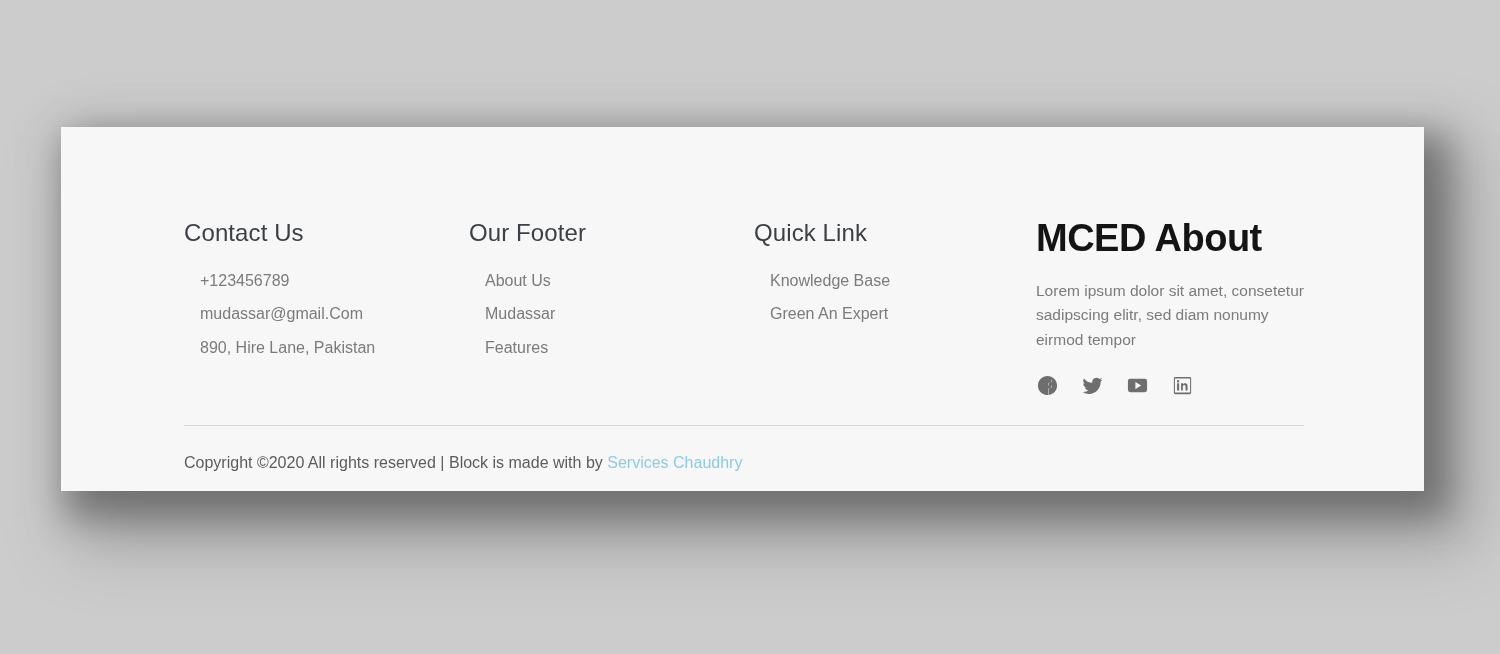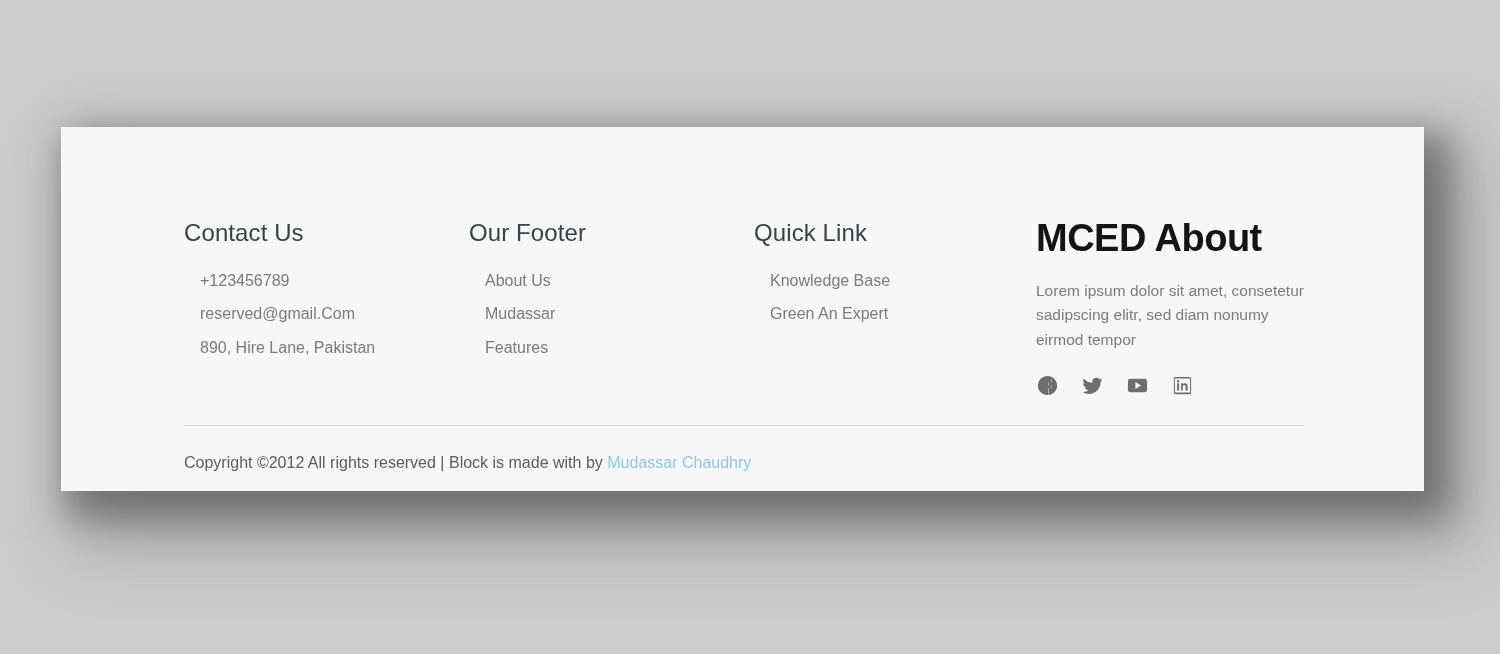--- a/index.html
+++ b/index.html
@@ -141,21 +141,21 @@
 
   <div id="footer-columns">
 
     <div class="footer-col col-contact">
       <h3 class="col-heading">Contact Us</h3>
       <ul class="col-list">
         <li>
           <span class="col-text">+123456789</span>
         </li>
         <li>
-          <span class="col-text">reserved@gmail.Com</span>
+          <span class="col-text">mudassar@gmail.Com</span>
         </li>
         <li>
           <span class="col-text">890, Hire Lane, Pakistan</span>
         </li>
       </ul>
     </div>
 
     <div class="footer-col col-services">
       <h3 class="col-heading">Our Footer</h3>
       <ul class="col-list">
@@ -214,16 +214,16 @@
         </a>
 
       </div>
     </div>
 
   </div>
 
   <div id="footer-divider"></div>
 
   <div id="footer-copyright">
-    <span>Copyright ©2012 All rights reserved | Block is made with by </span><a href="#" class="author-link" style="color: rgb(142, 202, 230);">Mudassar Chaudhry</a>
+    <span>Copyright ©2020 All rights reserved | Block is made with by </span><a href="#" class="author-link" style="color: rgb(142, 202, 230);">Services Chaudhry</a>
   </div>
 
 </div>
 
 </body></html>

